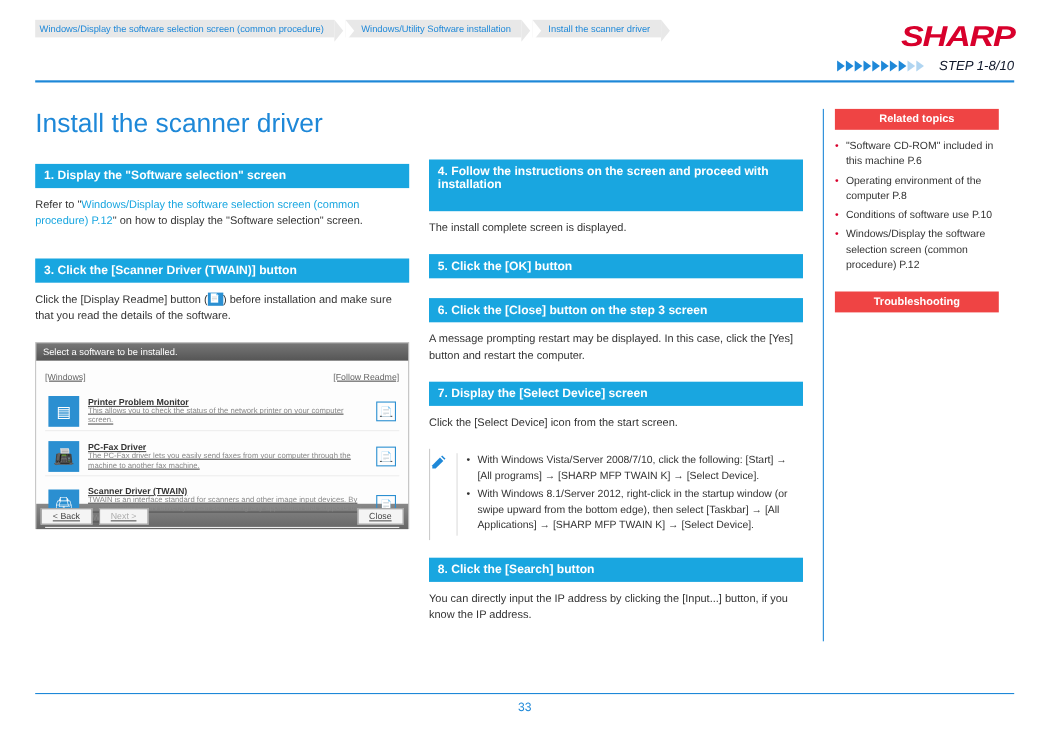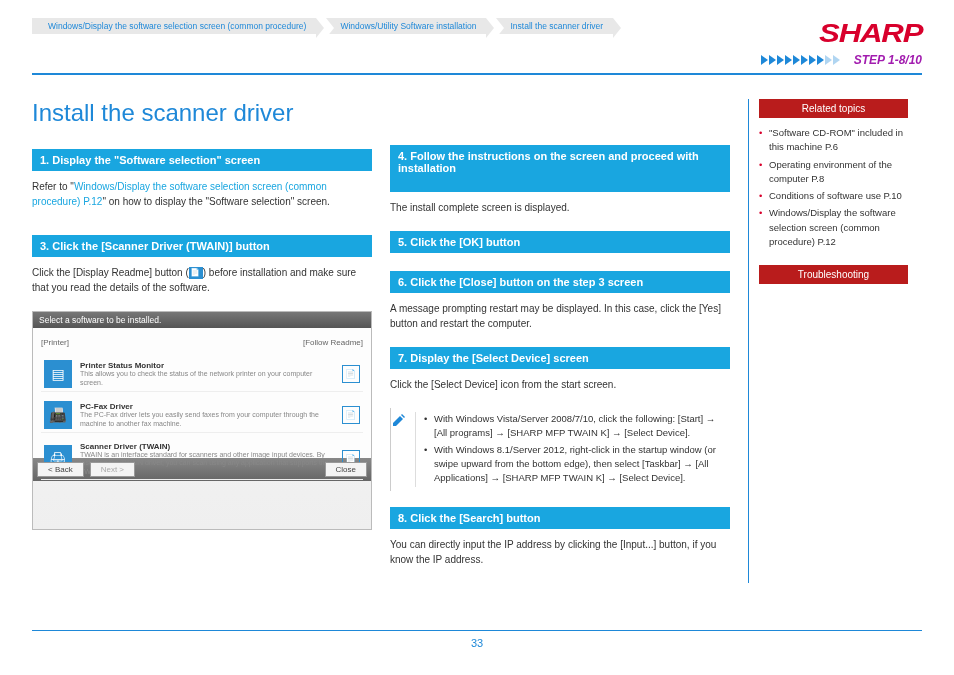--- a/index.html
+++ b/index.html
@@ -5,52 +5,52 @@
   * { box-sizing: border-box; margin: 0; padding: 0; }
   body { width: 954px; height: 675px; background: #fff; font-family: "Segoe UI", Arial, sans-serif; font-size: 10.5px; color: #333; position: relative; overflow: hidden; }
   .page { padding: 18px 32px 0 32px; }
   .header { display: flex; align-items: flex-start; justify-content: space-between; margin-bottom: 6px; }
   .logo { font-family: Arial, sans-serif; font-weight: 900; font-style: italic; font-size: 26px; color: #d8002c; letter-spacing: -1px; transform: scaleX(1.2); transform-origin: right; }
   .topnav { display: flex; align-items: center; gap: 0; margin-bottom: 2px;}
   .arrow-tab { background: #e8e8e8; color: #1e88d8; font-size: 8.5px; padding: 3px 10px 3px 14px; position: relative; margin-right: 10px; white-space: nowrap; }
   .arrow-tab::after { content:""; position:absolute; right:-8px; top:0; width:0; height:0; border-top:10px solid transparent; border-bottom:10px solid transparent; border-left:8px solid #e8e8e8; }
   .arrow-tab::before { content:""; position:absolute; left:0; top:0; width:0; height:0; border-top:10px solid transparent; border-bottom:10px solid transparent; border-left:8px solid #fff; }
   .arrow-tab.first::before { display:none;}
-  .arrow-tab.first { padding-left: 16px;}
+  .arrow-tab.first { padding-left: 4px;}
   .header-right { text-align: right; }
   .prog-row { display: flex; justify-content: flex-end; align-items: center; gap: 14px; margin-top: 4px;}
   .triangles { display: flex; gap: 1px; }
   .tri { width:0; height:0; border-top:5px solid transparent; border-bottom:5px solid transparent; border-left:7px solid #1e88d8; }
   .tri.empty { border-left-color: transparent; position:relative; }
   .tri.empty::before { content:""; position:absolute; left:-7px; top:-5px; width:0;height:0; border-top:5px solid transparent; border-bottom:5px solid transparent; border-left:7px solid #1e88d8; opacity:0.35;}
-  .step-label { color: #a21caf; font-weight: bold; font-size: 12px; font-style: italic; }
+  .step-label { color: #0f172a; font-weight: normal; font-size: 12px; font-style: italic; }
   hr.top-rule { border: none; border-top: 2px solid #1e88d8; margin: 4px 0 24px 0; }
   .main { display: flex; gap: 18px; }
   .col-left { width: 340px; }
   .col-mid { width: 340px; }
   .col-right { width: 160px; border-left: 1px solid #1e88d8; padding-left: 10px; }
   h1.title { color: #1e88d8; font-size: 24px; font-weight: 500; margin-bottom: 22px; }
   .step-bar { background: #19a6e0; color: #fff; font-size: 11px; font-weight: 600; padding: 5px 8px; margin-bottom: 8px; }
   .body-text { font-size: 10px; line-height: 1.5; margin-bottom: 16px; }
   .link { color: #19a6e0; }
-  .screenshot { width: 340px; height: 219px; background: linear-gradient(#f5f5f5,#efefef); border: 1px solid #bbb; font-size: 8px; color:#555; }
+  .screenshot { width: 340px; height: 170px; background: linear-gradient(#f5f5f5,#efefef); border: 1px solid #bbb; font-size: 8px; color:#555;text-decoration:underline; }
   .ss-title { background: linear-gradient(#777,#555); color:#fff; padding:3px 6px; font-size:8.5px; }
   .ss-body { padding: 10px 8px; background:#fdfdfd; height:130px; display:flex; flex-direction:column; gap:6px;}
   .ss-toprow { display:flex; justify-content:space-between; font-size:8px; color:#666; margin-bottom:4px;}
   .ss-item { display:flex; align-items:center; gap:8px; padding:3px; border-bottom:1px solid #eee;}
   .ss-icon { width:28px; height:28px; background:#2b8fd1; display:flex; align-items:center; justify-content:center; color:#fff; font-size:14px; flex-shrink:0;}
   .ss-item-text { flex:1; }
   .ss-item-text .t { font-weight:bold; font-size:8px; color:#333;}
   .ss-item-text .d { font-size:7px; color:#888; line-height:1.2;}
   .ss-right { width:18px; height:18px; border:1px solid #2b8fd1; display:flex; align-items:center; justify-content:center; color:#2b8fd1; font-size:9px;}
   .ss-buttons { background:linear-gradient(#888,#666); padding:4px; display:flex; justify-content:space-between; }
   .ss-btn-group { display:flex; gap:6px;}
   .ss-btn { background:#f4f4f4; border:1px solid #999; font-size:8px; padding:2px 10px; color:#444;}
   .ss-btn.dis { color:#aaa;}
-  .side-head { background: #b91c1c; color: #fff; font-size: 10px; font-weight: 400; text-align: center; padding: 4px 0; margin-bottom: 8px; }
+  .side-head { background: #ef4444; color: #fff; font-size: 10px; font-weight: 700; text-align: center; padding: 4px 0; margin-bottom: 8px; }
   .side-list { list-style: none; font-size: 9.5px; color: #333; line-height: 1.5; margin-bottom: 16px; }
   .side-list li { position: relative; padding-left: 10px; margin-bottom: 3px; }
   .side-list li::before { content:"•"; position:absolute; left:0; color:#d8002c; }
   .note-row { display:flex; gap:8px; font-size:9.5px; line-height:1.5; margin-bottom:16px; border-left:1px solid #ccc; padding:4px 0 4px 0;}
   .pencil { width:16px; height:16px; flex-shrink:0; color:#1e88d8; }
   .note-row ul { list-style:none; padding-left:4px; border-left:1px solid #ddd; padding-left:8px;}
   .note-row ul li { position:relative; padding-left:10px; margin-bottom:2px;}
   .note-row ul li::before { content:"•"; position:absolute; left:0; color:#333;}
   .inline-icon { display:inline-flex; width:14px; height:12px; background:#2b8fd1; color:#fff; align-items:center;justify-content:center; font-size:8px; vertical-align:middle;}
   .page-num { position:absolute; bottom:26px; left:0; right:0; text-align:center; color:#1e88d8; font-size:11px; }
@@ -102,27 +102,27 @@
 
       <div class="step-bar">3.  Click the [Scanner Driver (TWAIN)] button</div>
       <p class="body-text">
         <span>Click the [Display Readme] button (</span><span class="inline-icon">📄</span><span>) before installation and make sure that you read the details of the software.</span>
       </p>
 
       <div class="screenshot">
         <div class="ss-title">Select a software to be installed.</div>
         <div class="ss-body">
           <div class="ss-toprow">
-            <span>[Printer]</span>
+            <span>[Windows]</span>
             <span>[Follow Readme]</span>
           </div>
           <div class="ss-item">
             <div class="ss-icon">▤</div>
             <div class="ss-item-text">
-                <div class="t">Printer Status Monitor</div>
+                <div class="t">Printer Problem Monitor</div>
                 <div class="d">This allows you to check the status of the network printer on your computer screen.</div>
               </div>
             <div class="ss-right">📄</div>
           </div>
           <div class="ss-item">
             <div class="ss-icon">📠</div>
             <div class="ss-item-text">
                 <div class="t">PC-Fax Driver</div>
                 <div class="d">The PC-Fax driver lets you easily send faxes from your computer through the machine to another fax machine.</div>
               </div>

